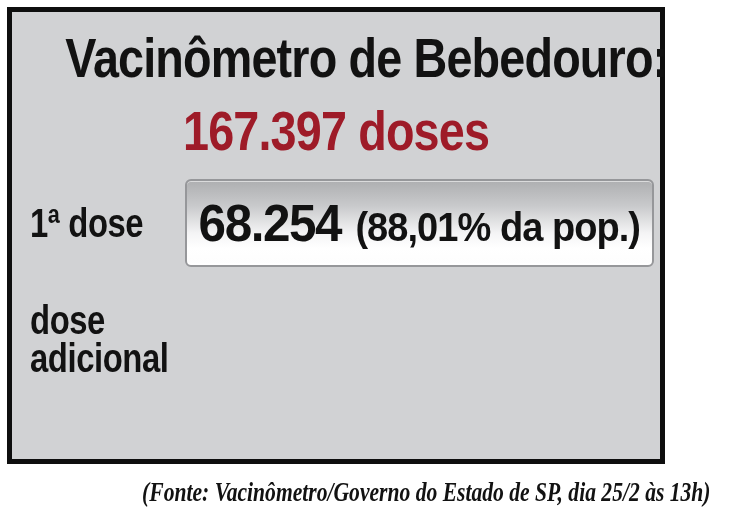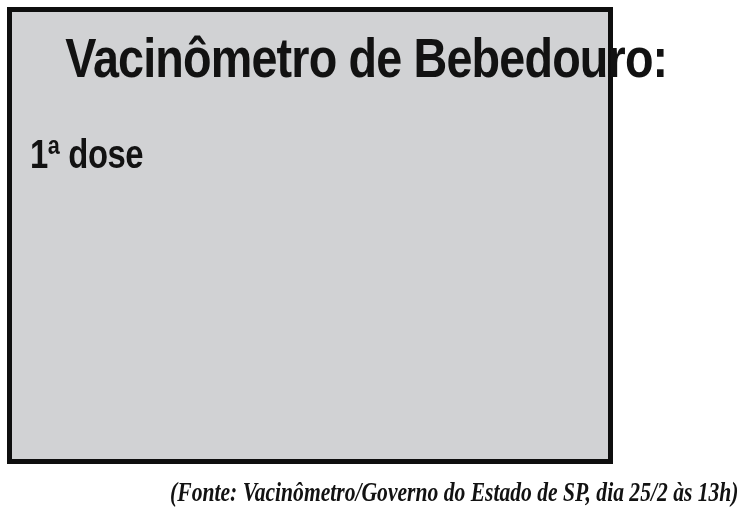--- a/index.html
+++ b/index.html
@@ -1,86 +1,98 @@
 <!DOCTYPE html>
 <html><head>
 <meta charset="utf-8">
 <style>
   * { margin:0; padding:0; box-sizing:border-box; }
   html,body { width:747px; height:508px; background:#ffffff; overflow:hidden;
               font-family:"Liberation Sans", sans-serif; color:#121212; }
 
   .frame {
     position:absolute; left:7px; top:7px;
-    width:606px; height:457px;
+    width:658px; height:457px;
     border:5px solid #0e0e0e;
     background:#d1d2d4;
     padding:12px 0 0 0;
   }
 
   .title-wrap { text-align:center; margin-top:4px; line-height:60px; }
   .title {
     display:inline-block; transform:scaleX(0.85); transform-origin:50% 50%;
     font-size:55px; font-weight:bold; letter-spacing:-1px; white-space:nowrap;
   }
   .subtitle-wrap { text-align:center; line-height:58px; }
   .subtitle {
     display:inline-block; transform:scaleX(0.85); transform-origin:50% 50%;
     font-size:55px; font-weight:bold; letter-spacing:-1px; color:#9e1b28; white-space:nowrap;
   }
 
-  .rows { display:flex; flex-direction:column; gap:17px; margin-top:33px; padding:0 23px 0 18px; }
+  .rows { display:flex; flex-direction:column; gap:17px; margin-top:5px; padding:0 23px 0 18px; }
   .row { display:flex; align-items:center; }
   .row-label { width:155px; flex:0 0 155px; }
   .row-label .cond {
     display:inline-block; transform:scaleX(0.82); transform-origin:0 50%;
     font-size:40px; font-weight:bold; line-height:38px; letter-spacing:-0.5px;
   }
   .pill {
     flex:1; height:88px;
     border:2px solid #96979a; border-radius:6px;
     background:linear-gradient(180deg,#aeafb1 0%,#c9cacc 30%,#f4f4f5 62%,#ffffff 80%,#fdfdfd 100%);
     box-shadow:inset 0 1px 0 rgba(255,255,255,0.55), inset 0 -2px 0 #ffffff;
     display:flex; align-items:center; justify-content:center;
   }
   .pill-line {
     display:inline-flex; align-items:baseline; gap:15px;
     transform:scaleX(0.95); transform-origin:50% 50%; white-space:nowrap;
   }
   .value   { font-size:52px; font-weight:bold; letter-spacing:-1.5px; }
   .percent { font-size:40px; font-weight:bold; letter-spacing:-1px; }
 
-  .footer { position:absolute; top:477px; left:13px; right:8px; text-align:right; }
+  .footer { position:absolute; top:477px; left:0; right:8px; text-align:left; }
   .footer .cond {
     display:inline-block; transform:scaleX(0.8); transform-origin:100% 50%;
     font-family:"Liberation Serif", serif; font-style:italic; font-weight:bold;
     font-size:27px; white-space:nowrap;
   }
 </style>
 </head>
 <body>
 
 <div class="frame">
 
   <div class="title-wrap">
     <span class="title">Vacinômetro de Bebedouro:</span>
   </div>
+  <div class="subtitle-wrap">
+    <span class="subtitle">167.397 doses</span>
+  </div>
 
   <div class="rows">
 
     <div class="row">
       <div class="row-label">
         <span class="cond">1ª dose</span>
       </div>
+      <div class="pill">
+        <span class="pill-line">
+          <span class="value">68.254</span>
+          <span class="percent">(88,01% da pop.)</span>
+        </span>
+      </div>
     </div>
 
     <div class="row">
     </div>
 
     <div class="row">
+      <div class="row-label">
+        <span class="cond">dose adicional</span>
+      </div>
     </div>
 
   </div>
 </div>
 
 <div class="footer">
   <span class="cond">(Fonte: Vacinômetro/Governo do Estado de SP, dia 25/2 às 13h)</span>
 </div>
 
 </body></html>

